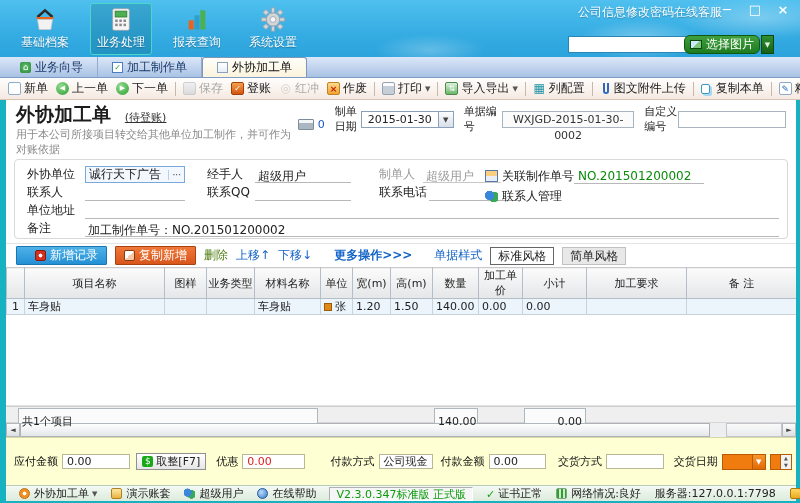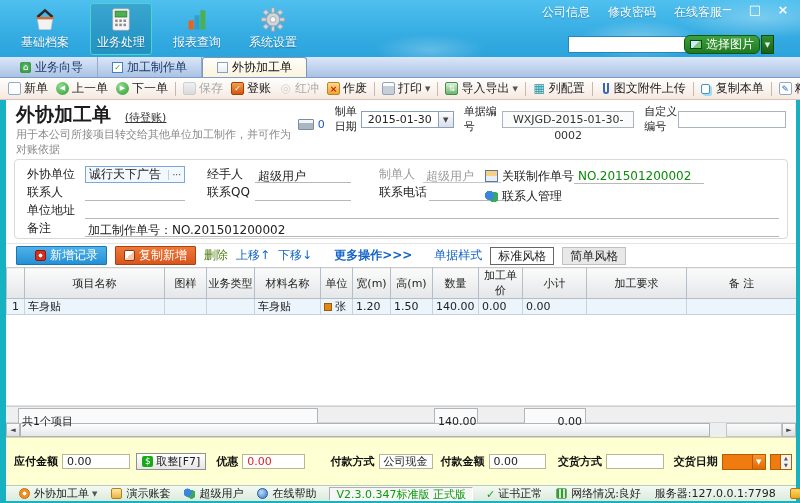--- a/index.html
+++ b/index.html
@@ -7,21 +7,21 @@
   .win{width:800px;height:503px;font-family:"DejaVu Sans",sans-serif;font-size:12px;color:#222;
        display:flex;flex-direction:column;overflow:hidden;background:#fff;position:relative;}
 
   
   .banner{height:57px;flex:0 0 57px;position:relative;
     background:
       radial-gradient(90px 28px at 640px 40px,rgba(255,255,255,.35),rgba(255,255,255,0) 70%),
       radial-gradient(120px 30px at 760px 18px,rgba(255,255,255,.3),rgba(255,255,255,0) 70%),
       radial-gradient(80px 22px at 430px 50px,rgba(255,255,255,.25),rgba(255,255,255,0) 70%),
       linear-gradient(180deg,#4fc0ef 0%,#35ace2 60%,#2ba3dc 100%);}
-  .toplinks{position:absolute;top:4px;right:78px;display:flex;gap:18px;color:#fff;font-size:12px;text-shadow:0 1px 1px rgba(0,60,90,.4);}
+  .toplinks{position:absolute;top:4px;right:78px;display:flex;color:#fff;font-size:12px;text-shadow:0 1px 1px rgba(0,60,90,.4);}
   .toplinks span{cursor:pointer;}
   .winctl{position:absolute;top:2px;right:8px;display:flex;gap:10px;color:#fff;font-weight:bold;font-size:13px;}
   .winctl span{width:18px;text-align:center;cursor:pointer;}
   .nav{position:absolute;left:14px;top:3px;display:flex;gap:14px;}
   .navitem{width:62px;height:52px;display:flex;flex-direction:column;align-items:center;justify-content:flex-end;
            padding:3px 0;border-radius:3px;border:1px solid transparent;cursor:pointer;}
   .navitem.active{border:1px solid #49d8c8;background:rgba(8,96,120,.25);}
   .navlabel{color:#fff;font-size:12px;margin-top:2px;text-shadow:0 1px 1px rgba(0,60,90,.5);}
   .navicon{width:30px;height:30px;}
   .bannerfield{position:absolute;top:36px;right:110px;width:122px;height:17px;border:1px solid #2a86b4;background:#fff;font-size:11px;padding:0 3px;}
@@ -141,21 +141,21 @@
 
   
   .hscroll{flex:0 0 14px;background:#eceef0;border-top:1px solid #d6d6d6;display:flex;align-items:stretch;}
   .hs-btn{flex:0 0 14px;background:linear-gradient(#fdfdfd,#dcdfe2);border:1px solid #b4b8bc;font-size:7px;line-height:12px;text-align:center;color:#444;cursor:pointer;}
   .hs-thumb{flex:0 0 690px;background:linear-gradient(#fefefe,#e4e7ea);border:1px solid #aeb2b6;cursor:grab;}
   .hs-track{flex:1;}
   .hs-endbox{flex:0 0 56px;background:linear-gradient(#fafafa,#e8eaec);border:1px solid #c2c6ca;}
 
   
   .paybar{flex:0 0 20px;background:#ffffd4;border-top:1px solid #d8d8a8;display:flex;align-items:center;font-size:11px;padding:0 4px;white-space:nowrap;}
-  .pl{font-weight:bold;color:#111;margin:16px 4px;}
+  .pl{font-weight:normal;color:#111;margin:16px 4px;}
   .pinput{height:15px;border:1px solid #b8b894;background:#fff;font-size:11px;line-height:14px;padding-left:4px;color:#222;}
   .red{color:#e02020;}
   .roundbtn{height:17px;display:flex;align-items:center;border:1px solid #909090;background:linear-gradient(#fff,#e6e6e6);
             padding:0 5px;margin:0 6px;cursor:pointer;font-size:11px;}
   .dollar{width:11px;height:11px;background:#18a818;color:#fff;font-size:9px;line-height:11px;text-align:center;border-radius:2px;margin-right:3px;}
   .odate{width:72px;height:16px;background:#f07b0e;border:1px solid #b85a04;display:flex;cursor:pointer;}
   .odate .sp{flex:1;}
   .odate .da{flex:0 0 13px;background:linear-gradient(#f8962e,#e06a06);border-left:1px solid #b85a04;color:#fff;font-size:7px;line-height:15px;text-align:center;}
   .ospin{width:36px;height:16px;background:#f07b0e;border:1px solid #b85a04;display:flex;margin-left:4px;}
   .ospin .sp{flex:1;}

